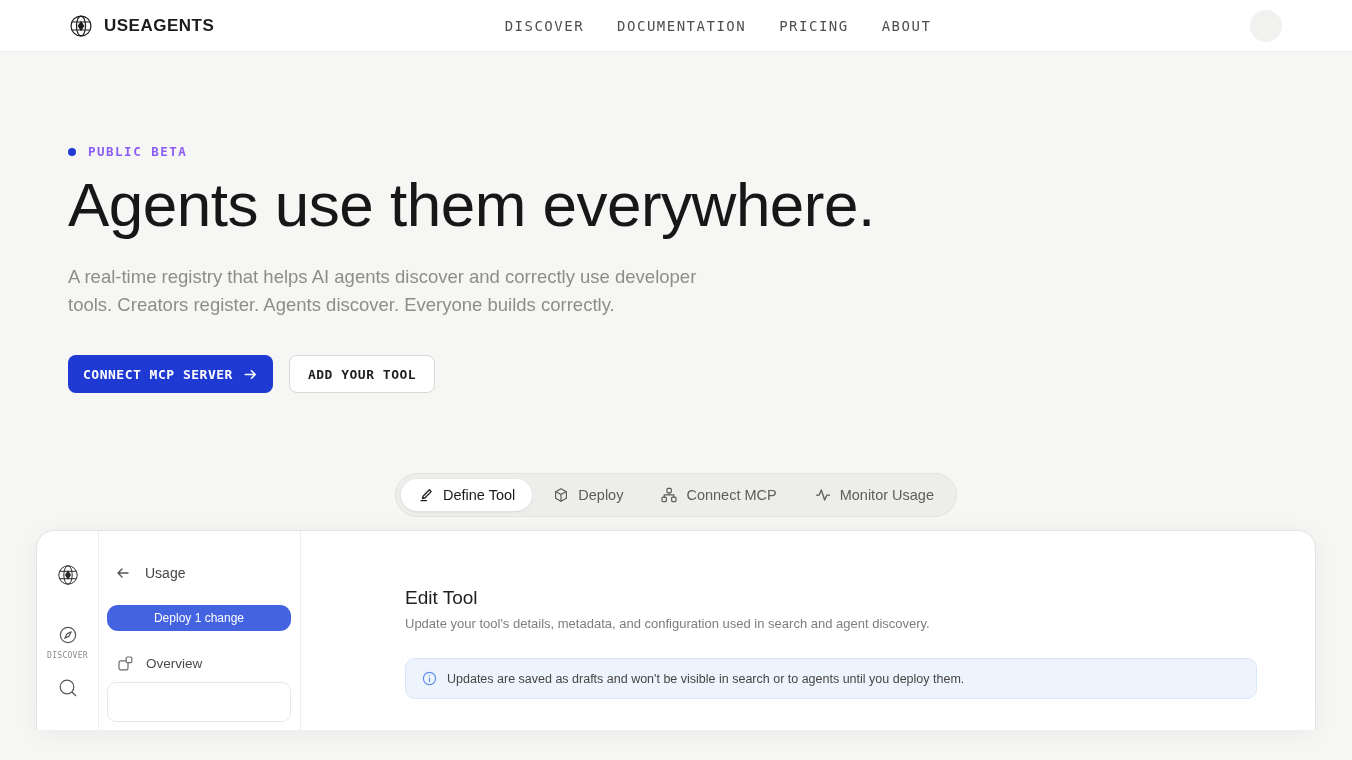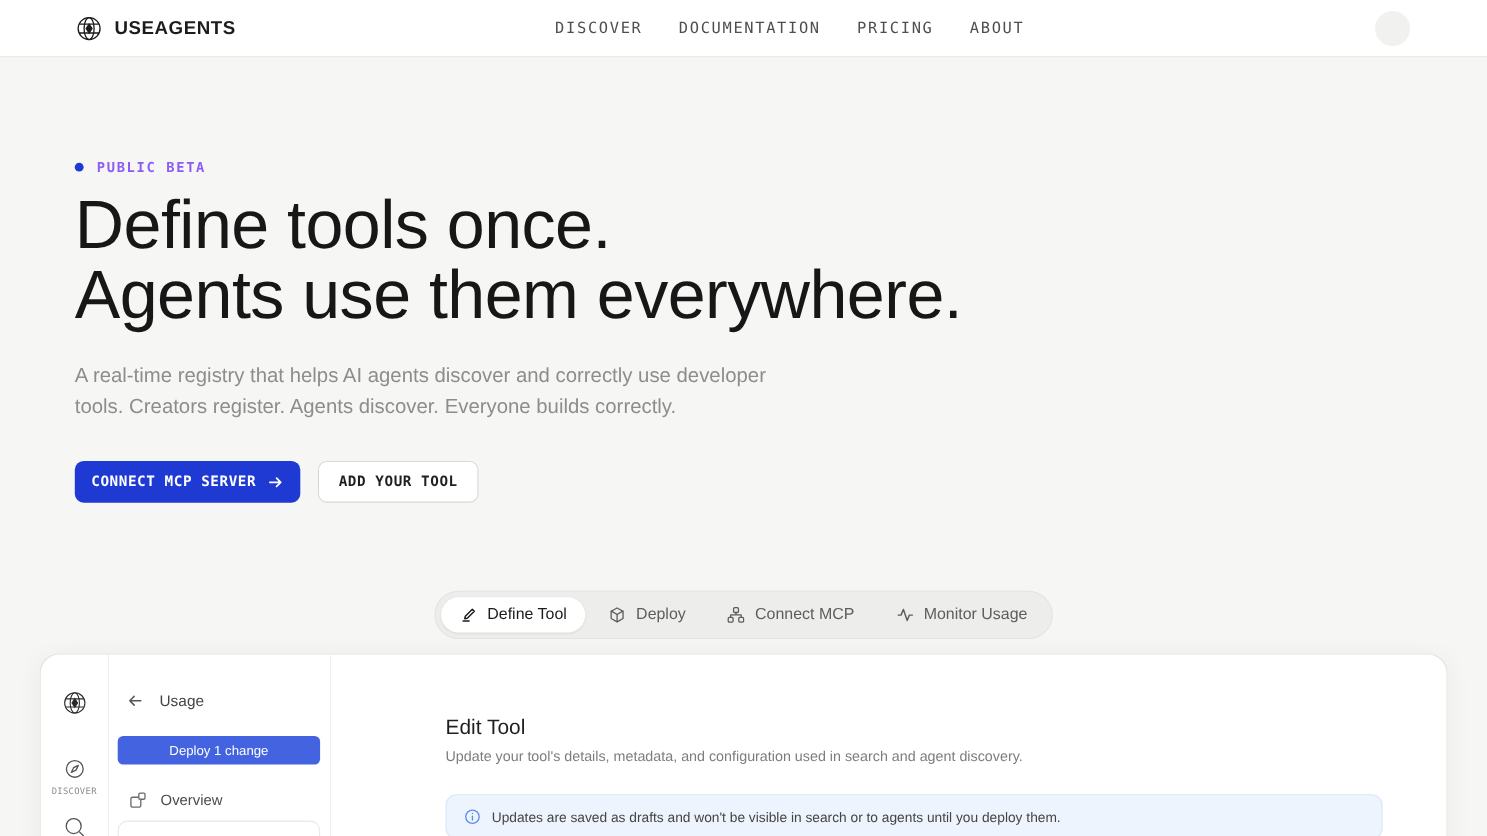--- a/index.html
+++ b/index.html
@@ -54,21 +54,21 @@
                color:#555553; cursor:pointer; }
   .rail-label { font-family:"DejaVu Sans Mono",monospace; font-size:8px; color:#8c8c8a;
                 letter-spacing:.3px; }
   .rail-search { margin-top:18px; color:#555553; cursor:pointer; }
 
   .sidenav { width:202px; flex-shrink:0; border-right:1px solid #eeeeec; padding:34px 9px 0 8px; }
   .back-row { display:flex; align-items:center; gap:14px; padding-left:8px; color:#454543;
               font-size:14px; cursor:pointer; }
   .back-row svg { color:#555; }
   .deploy-btn { margin-top:24px; width:184px; height:26px; background:#4463e0; border:none;
-                border-radius:5px; color:#fff; font-size:12px; display:flex; align-items:center;
+                border-radius:11px; color:#fff; font-size:12px; display:flex; align-items:center;
                 justify-content:center; cursor:pointer; font-family:inherit; }
   .side-item { margin-top:24px; padding-left:10px; display:flex; align-items:center; gap:12px;
                color:#4b4b49; font-size:13.5px; cursor:pointer; }
   .side-item svg { color:#6a6a68; }
   .partial-item { margin-top:10px; height:40px; border:1px solid #e8e8e6; border-radius:9px;
                   background:#fff; cursor:pointer; }
 
   .mainarea { flex:1; padding:56px 0 0 104px; }
   .main-title { font-size:19px; font-weight:500; color:#1f1f1f; }
   .main-sub { margin-top:7px; font-size:13px; color:#7d7d7b; }
@@ -100,21 +100,20 @@
   </nav>
   <div class="avatar"></div>
 </header>
 
 <section class="hero">
   <div class="badge-row">
     <span class="badge-dot"></span>
     <span class="badge-text mono">PUBLIC BETA</span>
   </div>
   <h1 class="hero-title">
-    <span>Define tools once.</span>
     <span>Agents use them everywhere.</span>
   </h1>
   <p class="hero-sub">A real-time registry that helps AI agents discover and correctly use developer tools. Creators register. Agents discover. Everyone builds correctly.</p>
   <div class="cta-row">
     <button class="btn btn-primary mono">
       <span>CONNECT MCP SERVER</span>
       <span style="display:flex;">
         <svg width="15" height="15" viewBox="0 0 16 16" fill="none" stroke="#fff" stroke-width="1.7" stroke-linecap="round" stroke-linejoin="round">
           <path d="M2.5 8h10.5M9 4l4 4-4 4"></path>
         </svg>

